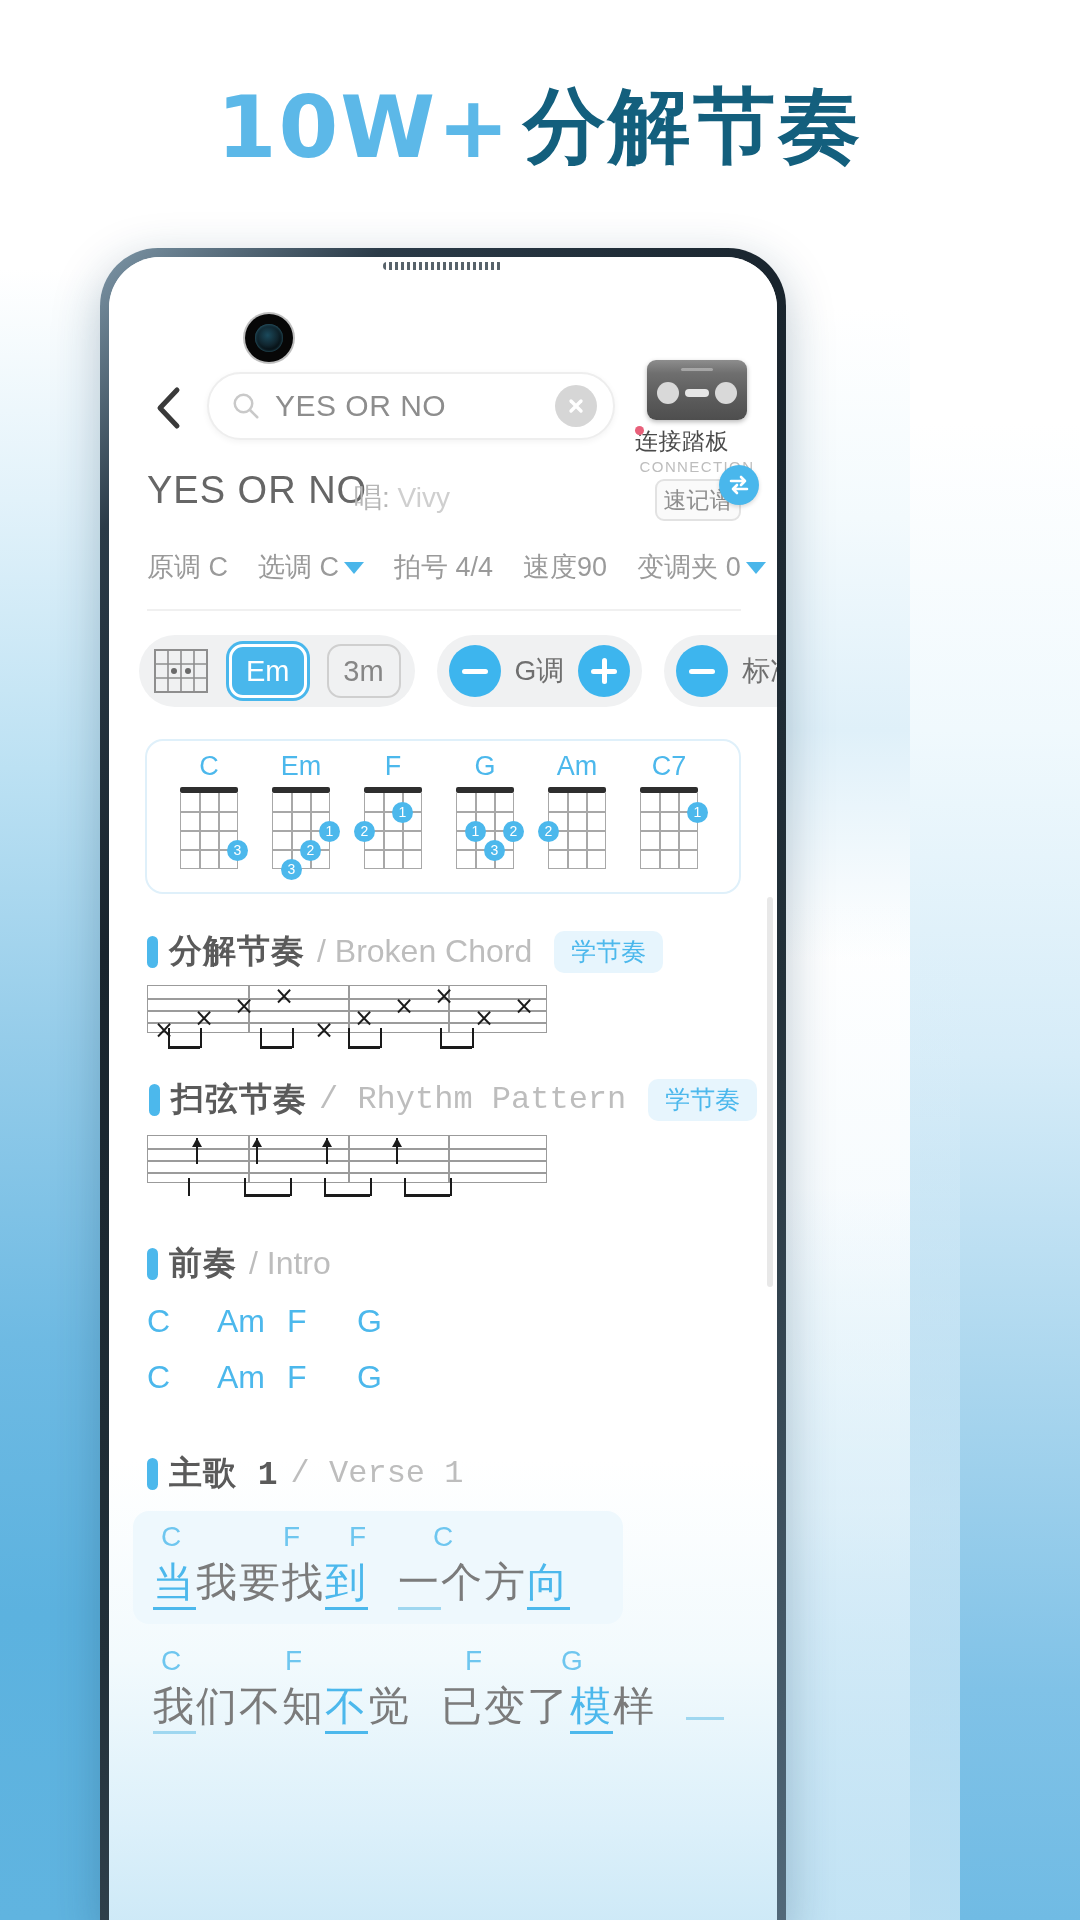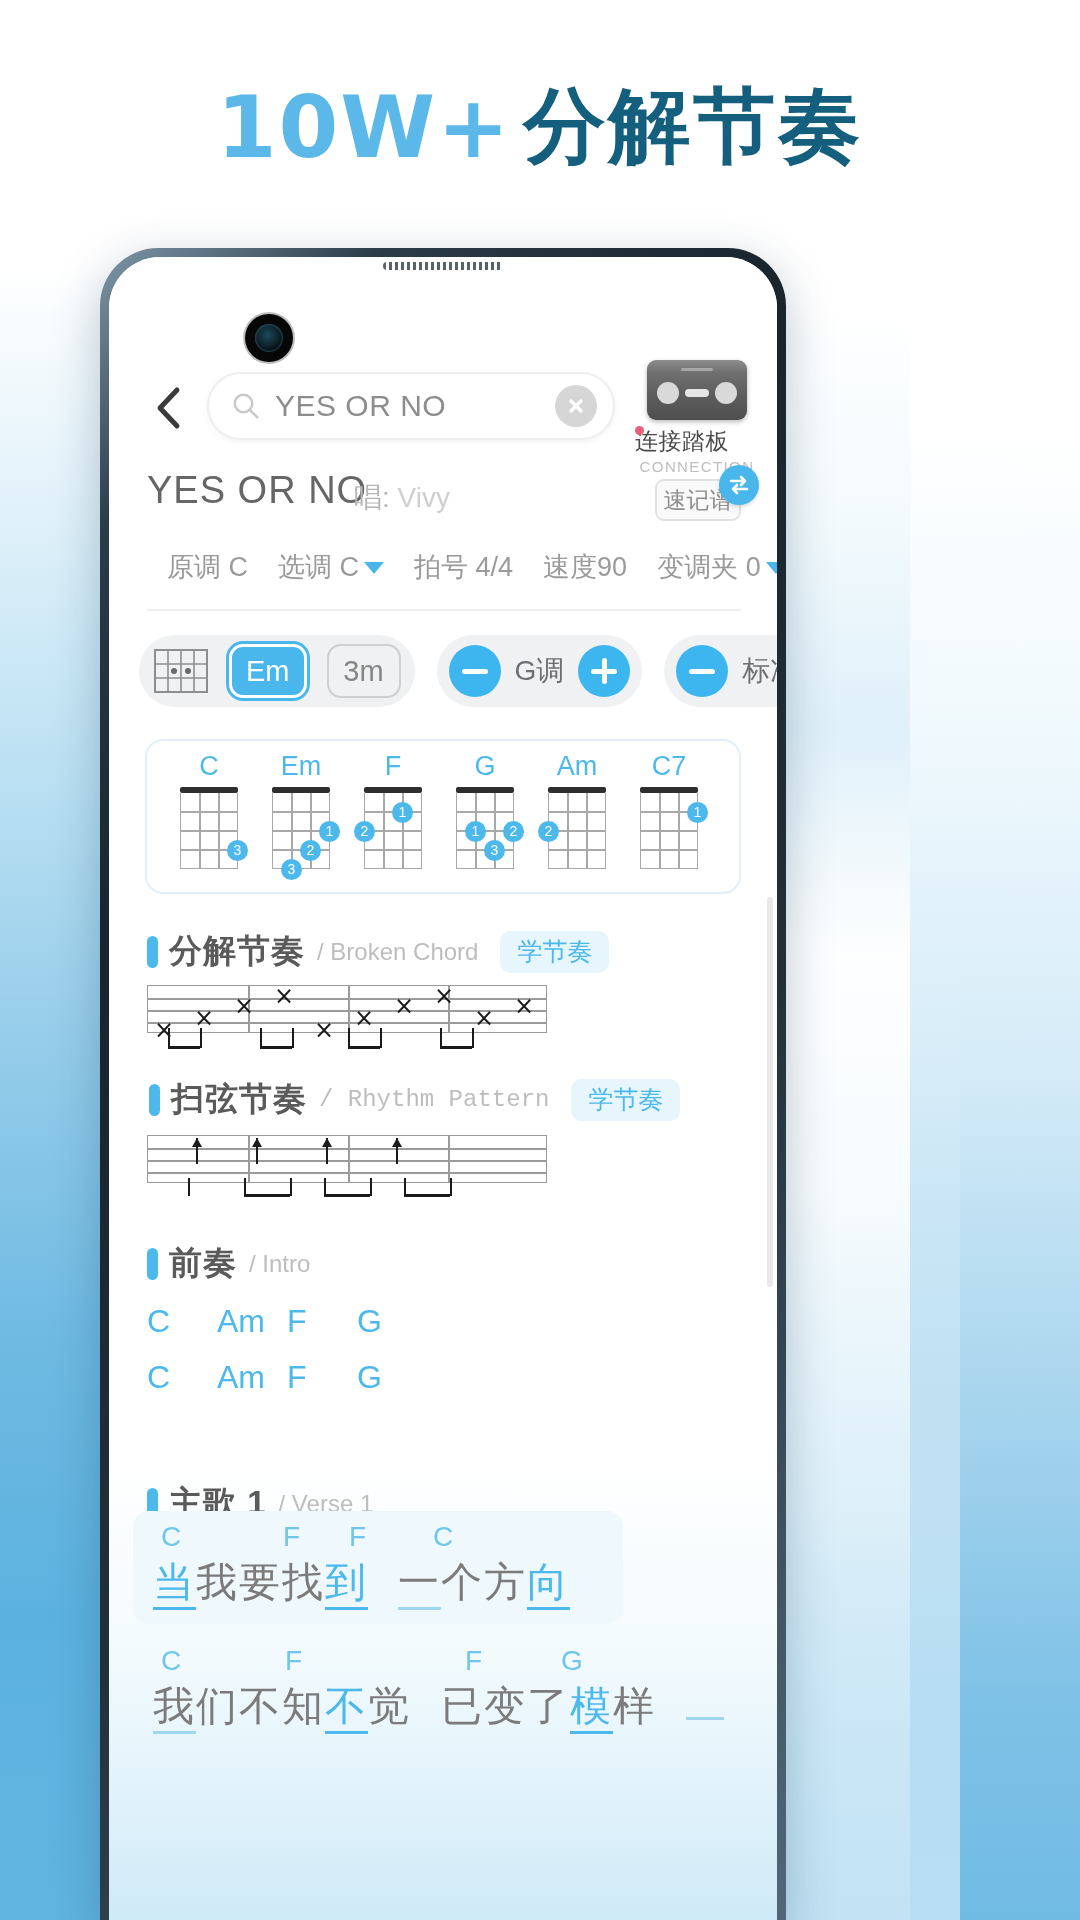--- a/index.html
+++ b/index.html
@@ -118,21 +118,21 @@
     border:2px solid #e2e2e2; border-radius:9px; background:#fafafa;
     display:flex; align-items:center; justify-content:center;
     font-size:23px; color:#8e8e8e; }
   .swap-badge{ position:absolute; left:610px; top:2px; width:40px; height:40px; border-radius:50%;
     background:#49b7ec; display:flex; align-items:center; justify-content:center;
     box-shadow:0 2px 4px rgba(0,0,0,.15); }
 
   
   .meta{ position:absolute; left:38px; top:292px; width:594px; height:62px;
     border-bottom:2px solid #f0f0f0; display:flex; align-items:flex-start; }
-  .meta-item{ font-size:27px; color:#9a9a9a; white-space:nowrap;margin-left:20px; }
+  .meta-item{ font-size:27px; color:#9a9a9a; white-space:nowrap; }
   .meta-item + .meta-item{ margin-left:30px; }
   .caret{ display:inline-block; width:0; height:0; margin-left:5px;
     border-left:10px solid transparent; border-right:10px solid transparent;
     border-top:12px solid #4ab6ea; vertical-align:2px; }
 
   
   .toolbar{ position:absolute; left:30px; top:378px; width:608px; height:72px; display:flex; }
   .grp{ background:#f0f1f2; border-radius:36px; display:flex; align-items:center; height:72px; }
   .grp1{ padding:0 14px; gap:14px; }
   .fret-ico{ width:56px; height:46px; }
@@ -164,21 +164,21 @@
     border:1.5px solid #a8a8a8; border-top:none; }
   .dia .vline{ position:absolute; top:0; width:1.5px; height:100%; background:#a8a8a8; }
   .dia .hline{ position:absolute; left:0; width:100%; height:1.5px; background:#a8a8a8; }
   .dot{ position:absolute; width:21px; height:21px; border-radius:50%;
     background:#4cb8ec; color:#fff; font-size:14px; line-height:21px; text-align:center; }
 
   
   .sechead{ position:absolute; display:flex; align-items:center; }
   .sbar{ width:11px; height:32px; border-radius:6px; background:#4cb8ec; margin-right:11px; }
   .sname{ font-size:33px; color:#5a5a5a; font-weight:700; letter-spacing:1px;text-align:center; }
-  .seng{ font-size:24px; color:#bdbdbd; margin-left:12px; }
+  .seng{ font-size:32px; color:#bdbdbd; margin-left:12px; }
   .learn{ margin-left:22px; height:42px; padding:0 17px; border-radius:10px;
     background:#e7f5fd; color:#4cb8ec; font-size:25px;
     display:flex; align-items:center; }
 
   
   .staff{ position:absolute; border:1.5px solid #9b9b9b; background:#fff; }
   .staff .sl{ position:absolute; left:0; width:100%; height:1.5px; background:#9b9b9b; }
   .staff .bl{ position:absolute; top:0; width:1.5px; height:100%; background:#9b9b9b; }
   .xmark{ position:absolute; font-size:24px; color:#1a1a1a; font-family:"DejaVu Sans",sans-serif; line-height:1; }
   .stem{ position:absolute; width:1.5px; background:#1a1a1a; }
@@ -503,21 +503,21 @@
           <span style="width: 70px;">F</span>
           <span style="width: 70px;">G</span>
         </div>
       <div id="prog1" class="prog" style="left:38px; top:1102px;">
           <span style="width: 70px;">C</span>
           <span style="width: 70px;">Am</span>
           <span style="width: 70px;">F</span>
           <span style="width: 70px;">G</span>
         </div>
 
-      <div class="sechead" style="left:38px; top:1224px;">
+      <div class="sechead" style="left:38px; top:1194px;font-family:Liberation Mono, monospace;">
         <div class="sbar"></div>
         <div class="sname">主歌 1</div>
         <div class="seng">/ Verse 1</div>
       </div>
 
       <div id="lyrics">
           <div class="lyricbox hl" style="top: 1254px;">
             <div class="lyline">
               <div class="ch-row">
                 <span style="left: 8px;">C</span>

